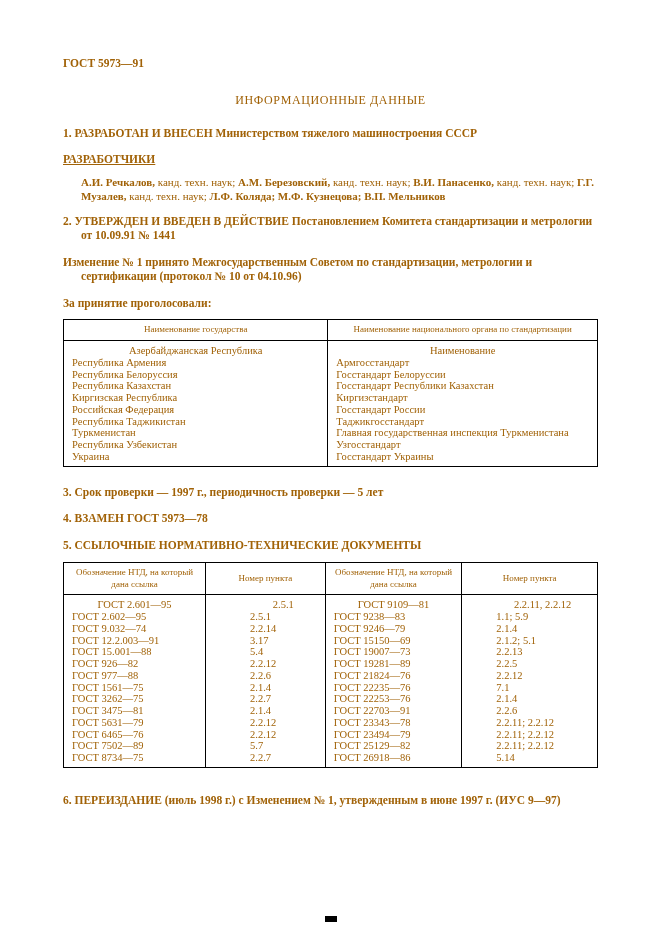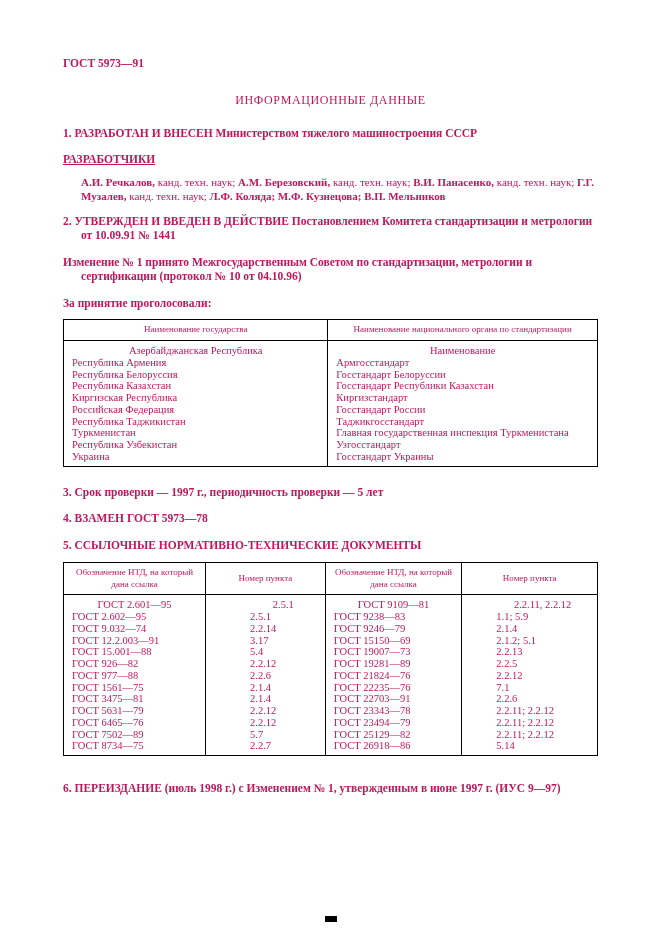--- a/index.html
+++ b/index.html
@@ -2,21 +2,21 @@
 <html><head>
 <meta charset="utf-8">
 <style>
   * { margin: 0; padding: 0; box-sizing: border-box; }
   html, body { background: #ffffff; }
   .page {
     position: relative;
     width: 661px;
     height: 936px;
     background: #ffffff;
-    color: #be185d;
+    color: #a16207;
     font-family: "Liberation Serif", "DejaVu Serif", serif;
     overflow: hidden;
   }
   .content {
     position: absolute;
     left: 63px;
     top: 57px;
     width: 535px;
   }
   .doc-code {
@@ -257,20 +257,26 @@
             <td class="num2">2.2.12</td>
           </tr>
 
           <tr>
             <td>ГОСТ 1561—75</td>
             <td class="num1">2.1.4</td>
             <td>ГОСТ 22235—76</td>
             <td class="num2">7.1</td>
           </tr>
 
+          <tr>
+            <td>ГОСТ 3262—75</td>
+            <td class="num1">2.2.7</td>
+            <td>ГОСТ 22253—76</td>
+            <td class="num2">2.1.4</td>
+          </tr>
 
           <tr>
             <td>ГОСТ 3475—81</td>
             <td class="num1">2.1.4</td>
             <td>ГОСТ 22703—91</td>
             <td class="num2">2.2.6</td>
           </tr>
 
           <tr>
             <td>ГОСТ 5631—79</td>

